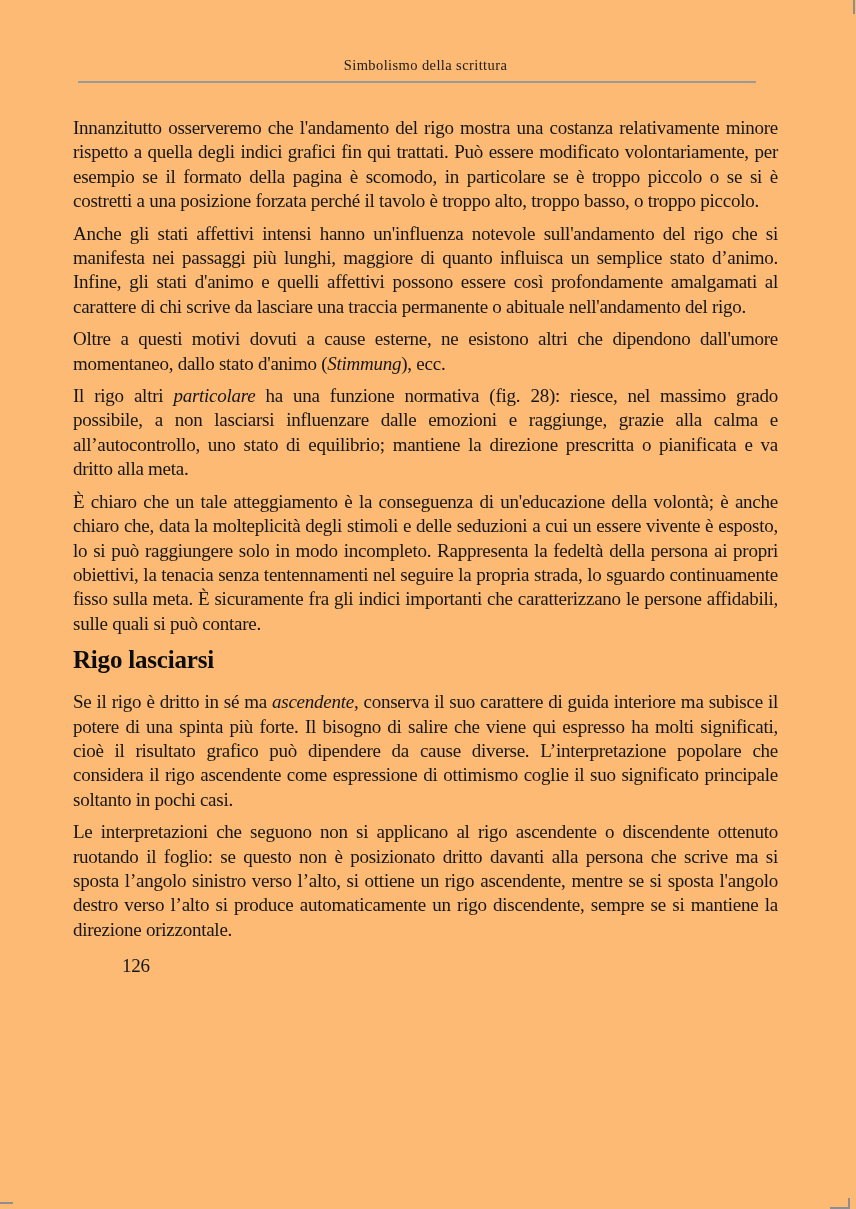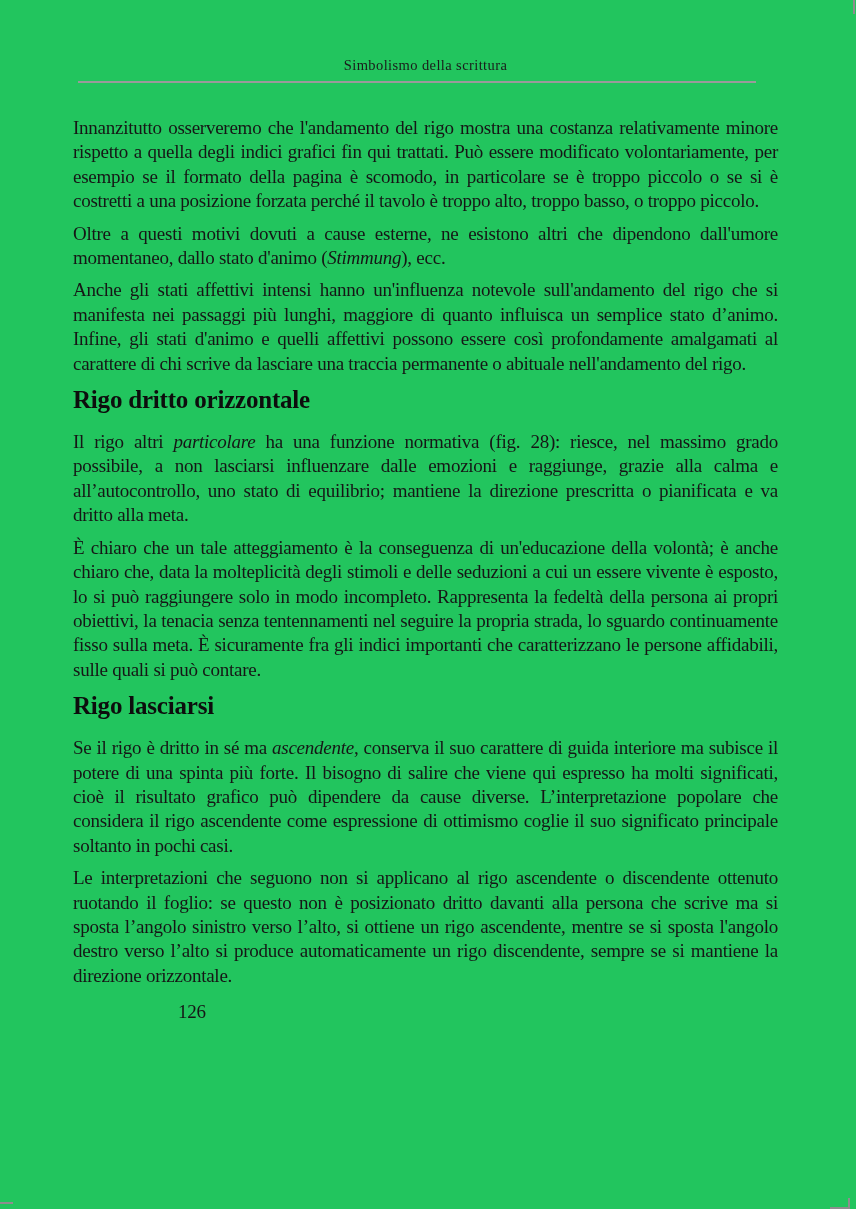--- a/index.html
+++ b/index.html
@@ -5,21 +5,21 @@
 <style>
   html, body {
     margin: 0;
     padding: 0;
     background: #ffffff;
   }
   .page {
     position: relative;
     width: 856px;
     height: 1209px;
-    background: #22c55e;
+    background: #fdba74;
     overflow: hidden;
     font-family: "Liberation Serif", "DejaVu Serif", serif;
     color: #161616;
   }
   .running-header {
     padding-top: 58px;
     margin-left: 73px;
     width: 705px;
     text-align: center;
     font-size: 14.5px;
@@ -51,21 +51,21 @@
     font-weight: bold;
     letter-spacing: -0.2px;
     margin: 10px 0 16px 0;
     color: #0d0d0d;
     text-align: left;
   }
   .content em {
     font-style: italic;
   }
   .page-number {
-    margin: 12px 0 0 105px;
+    margin: 12px 0 0 49px;
     font-size: 19px;
     line-height: 24px;
     color: #161616;
   }
   
   .artifact {
     position: absolute;
     background: #8e8e8e;
   }
   .artifact.top-right-line   { left: 853px; top: 0;       width: 2px;  height: 14px; }
@@ -79,25 +79,24 @@
 <div class="page">
 
   <div class="running-header">Simbolismo della scrittura</div>
 
   <hr class="header-rule">
 
   <main class="content">
 
     <p><span>Innanzitutto osserveremo che l'andamento del rigo mostra una costanza relativamente minore rispetto a quella degli indici grafici fin qui trattati. Può essere modificato volontariamente, per esempio se il formato della pagina è scomodo, in particolare se è troppo piccolo o se si è costretti a una posizione forzata perché il tavolo è troppo alto, troppo basso, o troppo piccolo.</span></p>
 
+    <p><span>Anche gli stati affettivi intensi hanno un'influenza notevole sull'andamento del rigo che si manifesta nei passaggi più lunghi, maggiore di quanto influisca un semplice stato d’animo. Infine, gli stati d'animo e quelli affettivi possono essere così profondamente amalgamati al carattere di chi scrive da lasciare una traccia permanente o abituale nell'andamento del rigo.</span></p>
+
     <p><span>Oltre a questi motivi dovuti a cause esterne, ne esistono altri che dipendono dall'umore momentaneo, dallo stato d'animo (</span><em>Stimmung</em><span>), ecc.</span></p>
 
-    <p><span>Anche gli stati affettivi intensi hanno un'influenza notevole sull'andamento del rigo che si manifesta nei passaggi più lunghi, maggiore di quanto influisca un semplice stato d’animo. Infine, gli stati d'animo e quelli affettivi possono essere così profondamente amalgamati al carattere di chi scrive da lasciare una traccia permanente o abituale nell'andamento del rigo.</span></p>
-
-    <h2>Rigo dritto orizzontale</h2>
 
     <p><span>Il rigo altri </span><em>particolare</em><span> ha una funzione normativa (fig. 28): riesce, nel massimo grado possibile, a non lasciarsi influenzare dalle emozioni e raggiunge, grazie alla calma e all’autocontrollo, uno stato di equilibrio; mantiene la direzione prescritta o pianificata e va dritto alla meta.</span></p>
 
     <p><span>È chiaro che un tale atteggiamento è la conseguenza di un'educazione della volontà; è anche chiaro che, data la molteplicità degli stimoli e delle seduzioni a cui un essere vivente è esposto, lo si può raggiungere solo in modo incompleto. Rappresenta la fedeltà della persona ai propri obiettivi, la tenacia senza tentennamenti nel seguire la propria strada, lo sguardo continuamente fisso sulla meta. È sicuramente fra gli indici importanti che caratterizzano le persone affidabili, sulle quali si può contare.</span></p>
 
 
     <h2>Rigo lasciarsi</h2>
 
     <p><span>Se il rigo è dritto in sé ma </span><em>ascendente</em><span>, conserva il suo carattere di guida interiore ma subisce il potere di una spinta più forte. Il bisogno di salire che viene qui espresso ha molti significati, cioè il risultato grafico può dipendere da cause diverse. L’interpretazione popolare che considera il rigo ascendente come espressione di ottimismo coglie il suo significato principale soltanto in pochi casi.</span></p>
 

